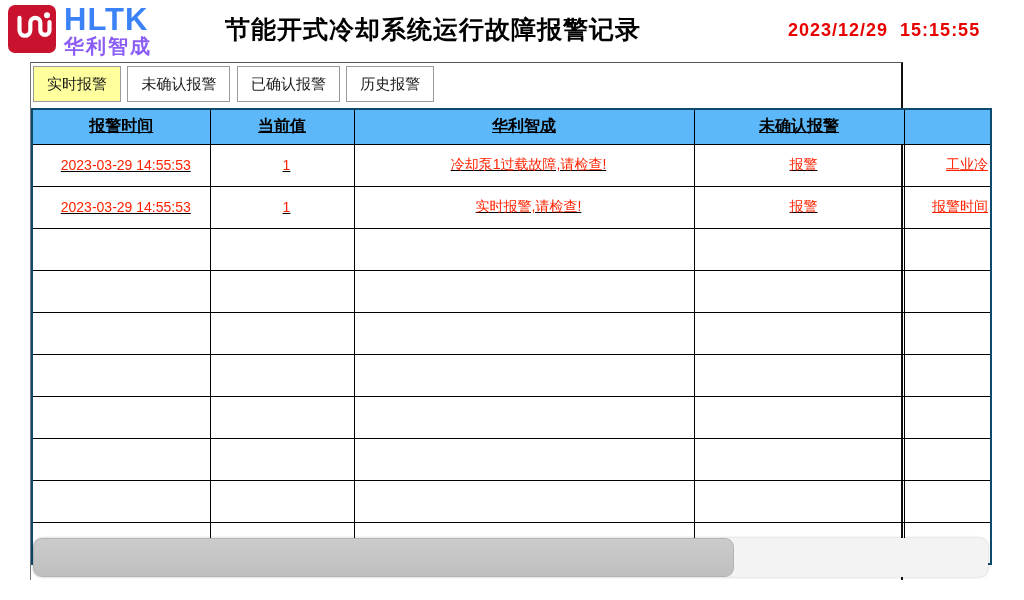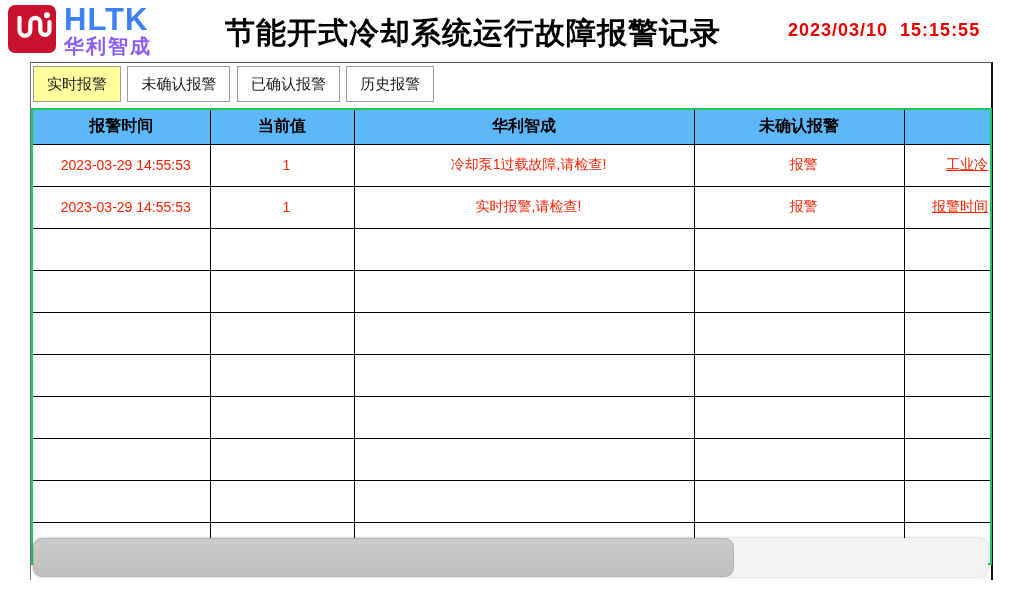--- a/index.html
+++ b/index.html
@@ -26,31 +26,31 @@
   .brand-en{
     position:absolute;left:64px;top:2px;
     font-size:31px;font-weight:900;color:#3b82f6;letter-spacing:1px;
   }
   .brand-cn{
     position:absolute;left:64px;top:33px;
     font-size:20px;font-weight:700;color:#8b5cf6;letter-spacing:2px;
   }
   .page-title{
     position:absolute;left:225px;top:13px;margin:0;
-    font-size:30px;font-weight:900;color:#000;letter-spacing:1px;
+    font-size:25px;font-weight:900;color:#000;letter-spacing:1px;
   }
   .clock{
     position:absolute;left:788px;top:20px;
     font-size:18px;font-weight:700;color:var(--clock-text);letter-spacing:1px;
     white-space:pre;
   }
 
   
   .panel{
-    position:absolute;left:30px;top:62px;width:963px;height:518px;
+    position:absolute;left:30px;top:62px;width:873px;height:518px;
     border-top:1px solid #555;border-left:1px solid #777;border-right:2px solid #111;
     background:#fff;
   }
   .tabs{position:absolute;left:2px;top:3px;height:40px;white-space:nowrap;}
   .tab{
     display:inline-block;height:36px;line-height:34px;
     padding:0 13px;margin-right:2px;
     border:1px solid #9a9a9a;background:#fff;
     font-size:15px;color:#1a1a1a;cursor:pointer;vertical-align:top;
   }
@@ -58,21 +58,21 @@
 
   
   table.alarm-table{
     position:absolute;left:0;top:45px;width:961px;
     border-collapse:collapse;table-layout:fixed;
   }
   .alarm-table th,.alarm-table td{
     border:1px solid #000;overflow:hidden;white-space:nowrap;
     text-align:center;padding:0 2px;
   }
-  .alarm-table{border:2px solid #22c55e;}
+  .alarm-table{border:2px solid #0c4a6e;text-decoration:underline;}
   .alarm-table thead th{
     background:var(--header-bg);height:35px;
     font-size:16px;font-weight:700;color:#000;
   }
   .alarm-table tbody td{height:42px;font-size:14px;color:var(--alarm-text);padding-left:11px;}
   .alarm-table td.link{text-decoration:underline;cursor:pointer;text-align:right;}
   .col-time{width:178px;}
   .col-value{width:144px;}
   .col-msg{width:340px;}
   .col-type{width:210px;}
@@ -97,21 +97,21 @@
   <span>
     <svg width="40" height="40" viewBox="0 0 48 48">
       <path d="M9 13 v15 a6.5 6.5 0 0 0 13 0 v-9 a6 6 0 0 1 12 0 v9 a5.5 5.5 0 0 0 11 0 v-10" stroke="#ffffff" stroke-width="5" fill="none" stroke-linecap="round"></path>
       <circle cx="42" cy="10" r="3.6" fill="#ffffff"></circle>
     </svg>
   </span>
 </div>
 <div class="brand-en">HLTK</div>
 <div class="brand-cn">华利智成</div>
 <h1 class="page-title">节能开式冷却系统运行故障报警记录</h1>
-<div class="clock">2023/03/10  15:15:55</div>
+<div class="clock">2023/12/29  15:15:55</div>
 
 <div class="panel">
 
   <div class="tabs">
     <div class="tab active">实时报警</div>
     <div class="tab">未确认报警</div>
     <div class="tab">已确认报警</div>
     <div class="tab">历史报警</div>
   </div>
 

